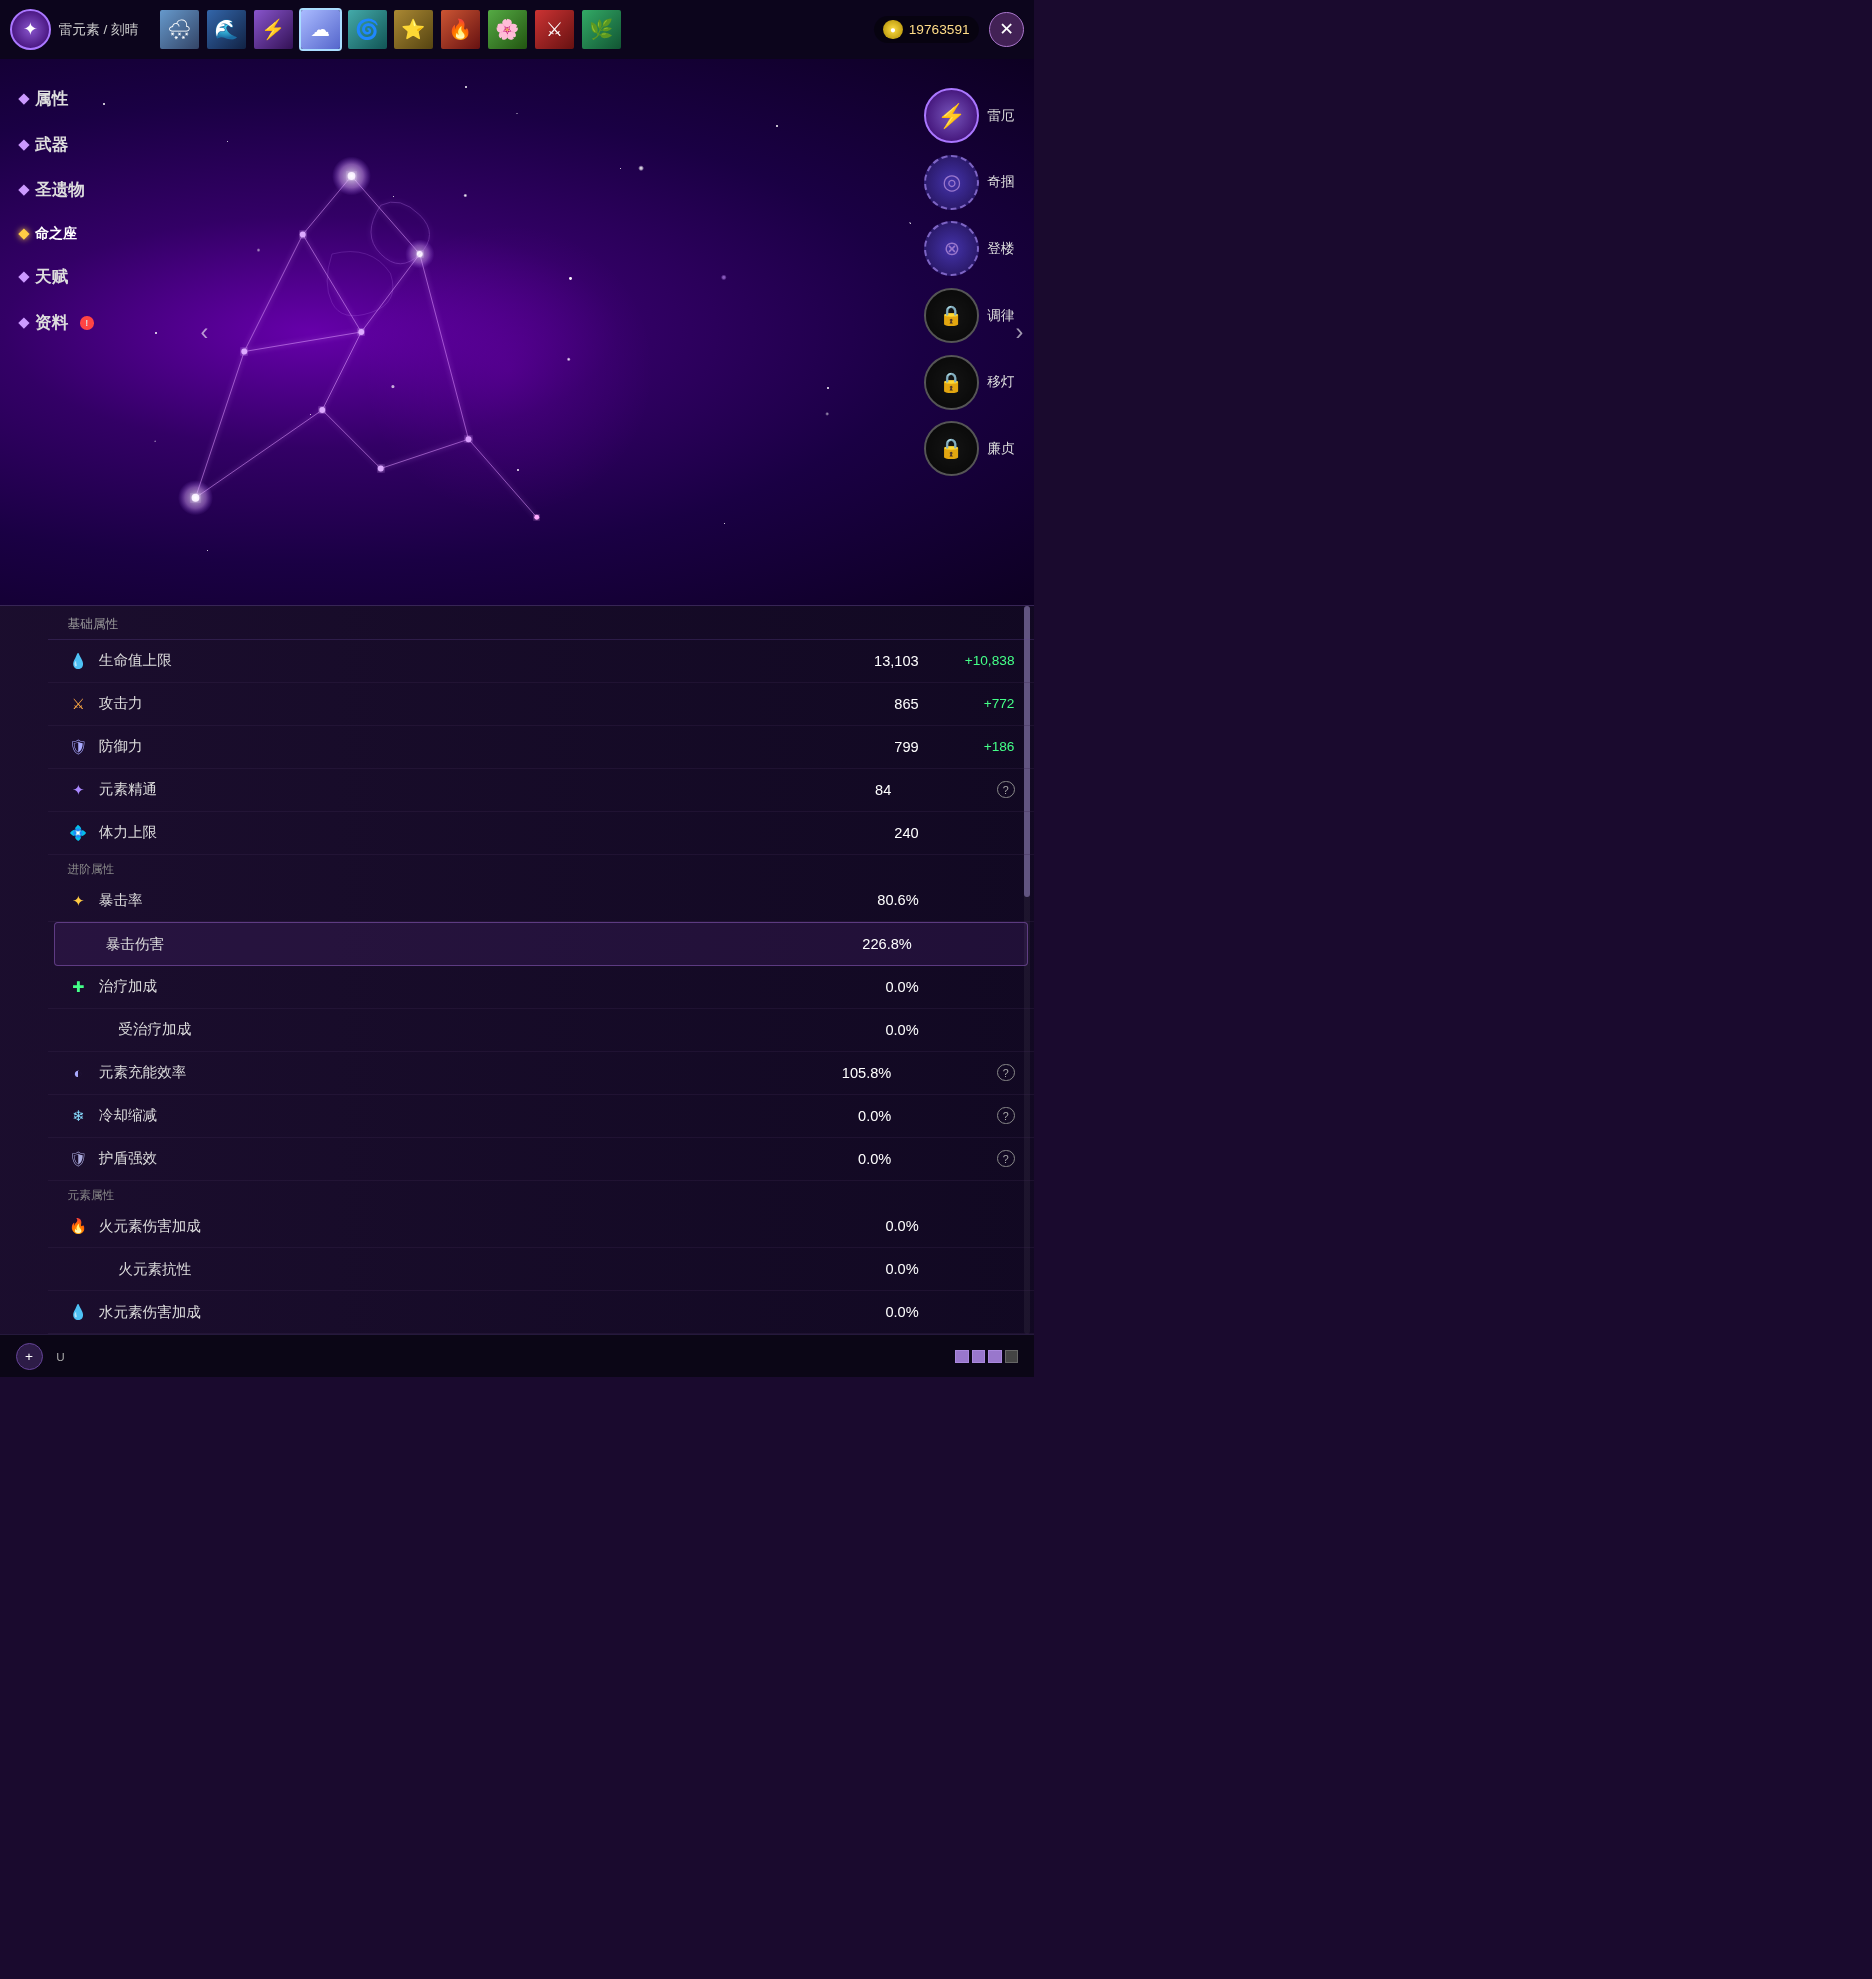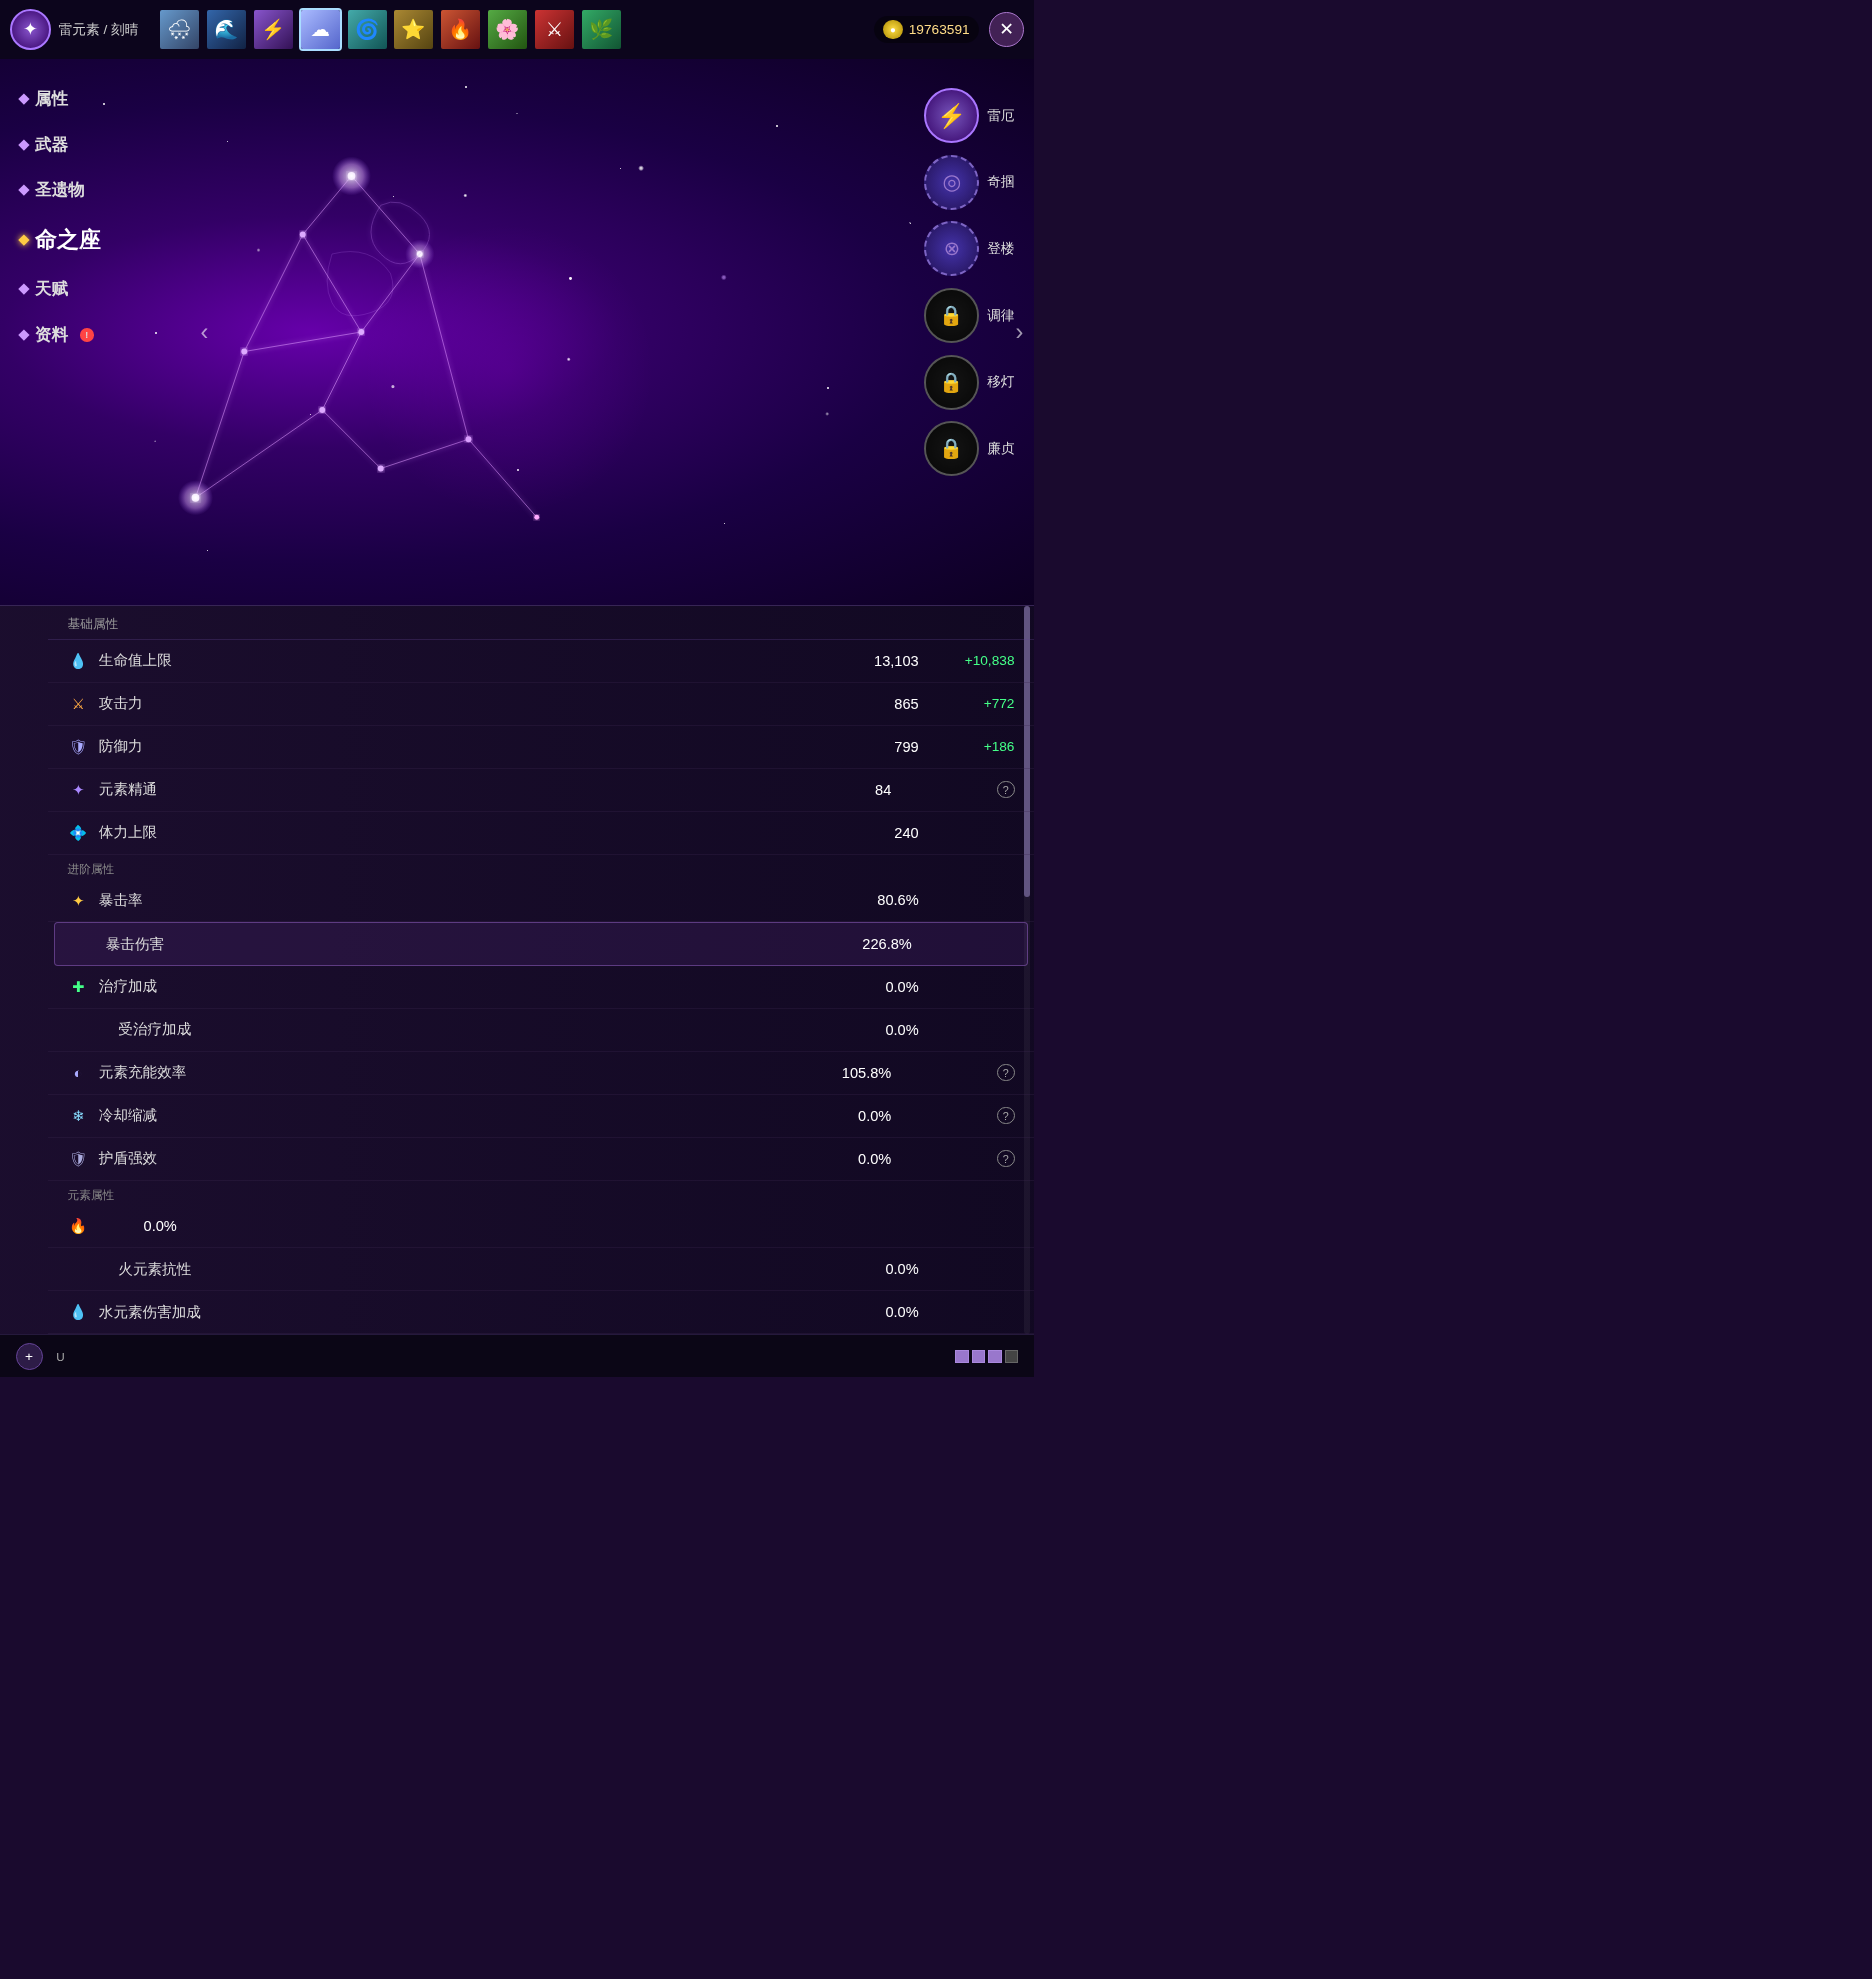--- a/index.html
+++ b/index.html
@@ -587,21 +587,21 @@
     <div class="nav-item">
       <div class="nav-diamond"></div>
       <span>武器</span>
     </div>
     <div class="nav-item">
       <div class="nav-diamond"></div>
       <span>圣遗物</span>
     </div>
     <div class="nav-item active">
       <div class="nav-diamond active-diamond highlight"></div>
-      <span style="color:#fff;font-size:22px;font-weight:bold;">命之座</span>
+      <span style="color:#fff;font-size:14px;font-weight:bold;">命之座</span>
     </div>
     <div class="nav-item">
       <div class="nav-diamond"></div>
       <span>天赋</span>
     </div>
     <div class="nav-item">
       <div class="nav-diamond"></div>
       <span>资料</span>
       <div class="alert-dot">!</div>
     </div>
@@ -763,20 +763,21 @@
         <span class="stat-bonus"></span>
         <div class="help-icon">?</div>
       </div>
 
       <div class="section-label">
         <span>元素属性</span>
       </div>
 
       <div class="stats-row">
         <div class="stat-icon" style="color:#ff6633">🔥</div>
+        <span class="stat-name">火元素伤害加成</span>
         <span class="stat-value">0.0%</span>
         <span class="stat-bonus"></span>
       </div>
 
       <div class="stats-row sub-row">
         <div class="stat-icon"></div>
         <span class="stat-name">火元素抗性</span>
         <span class="stat-value">0.0%</span>
         <span class="stat-bonus"></span>
       </div>

